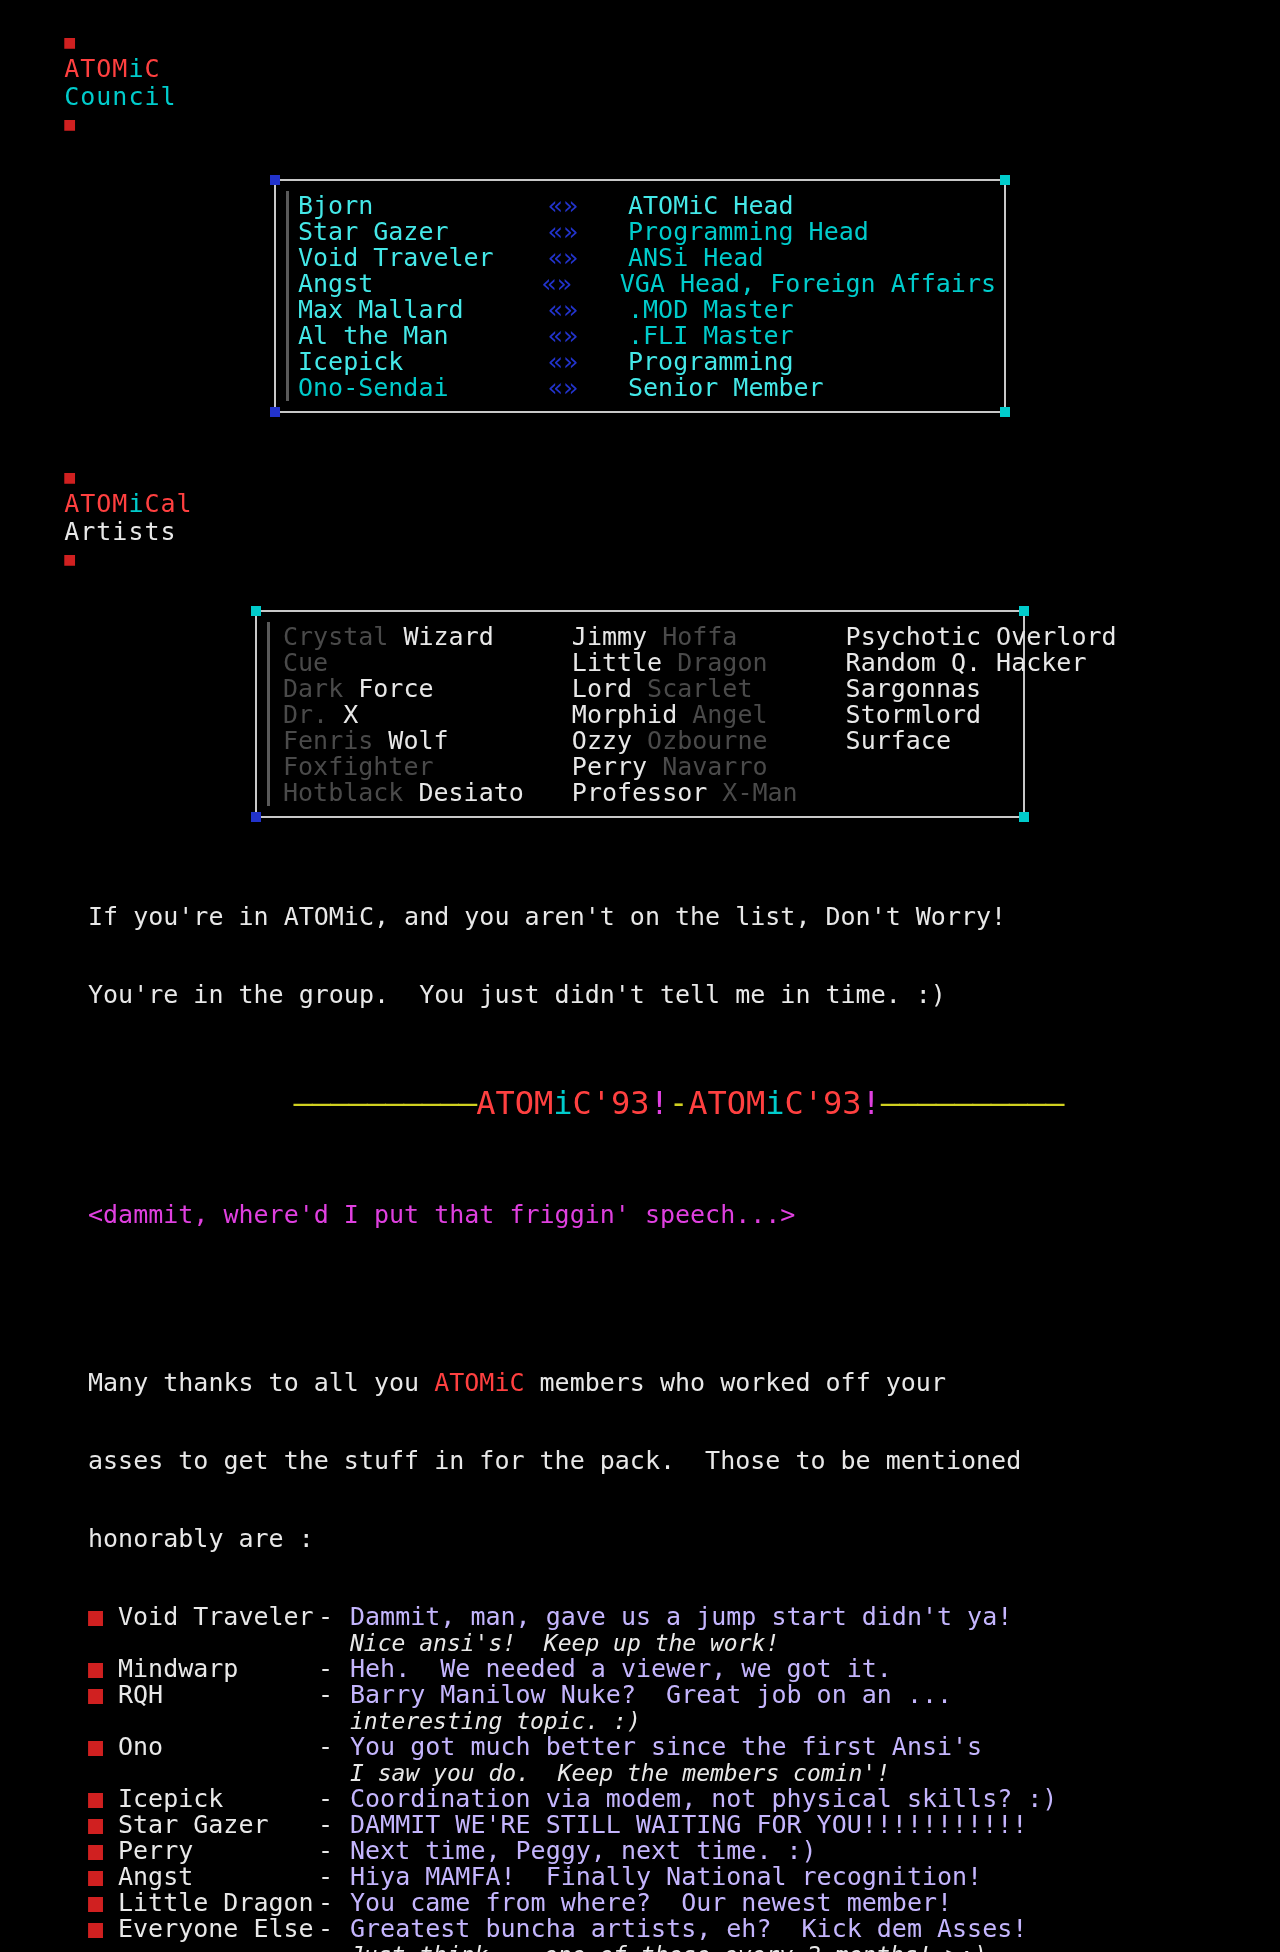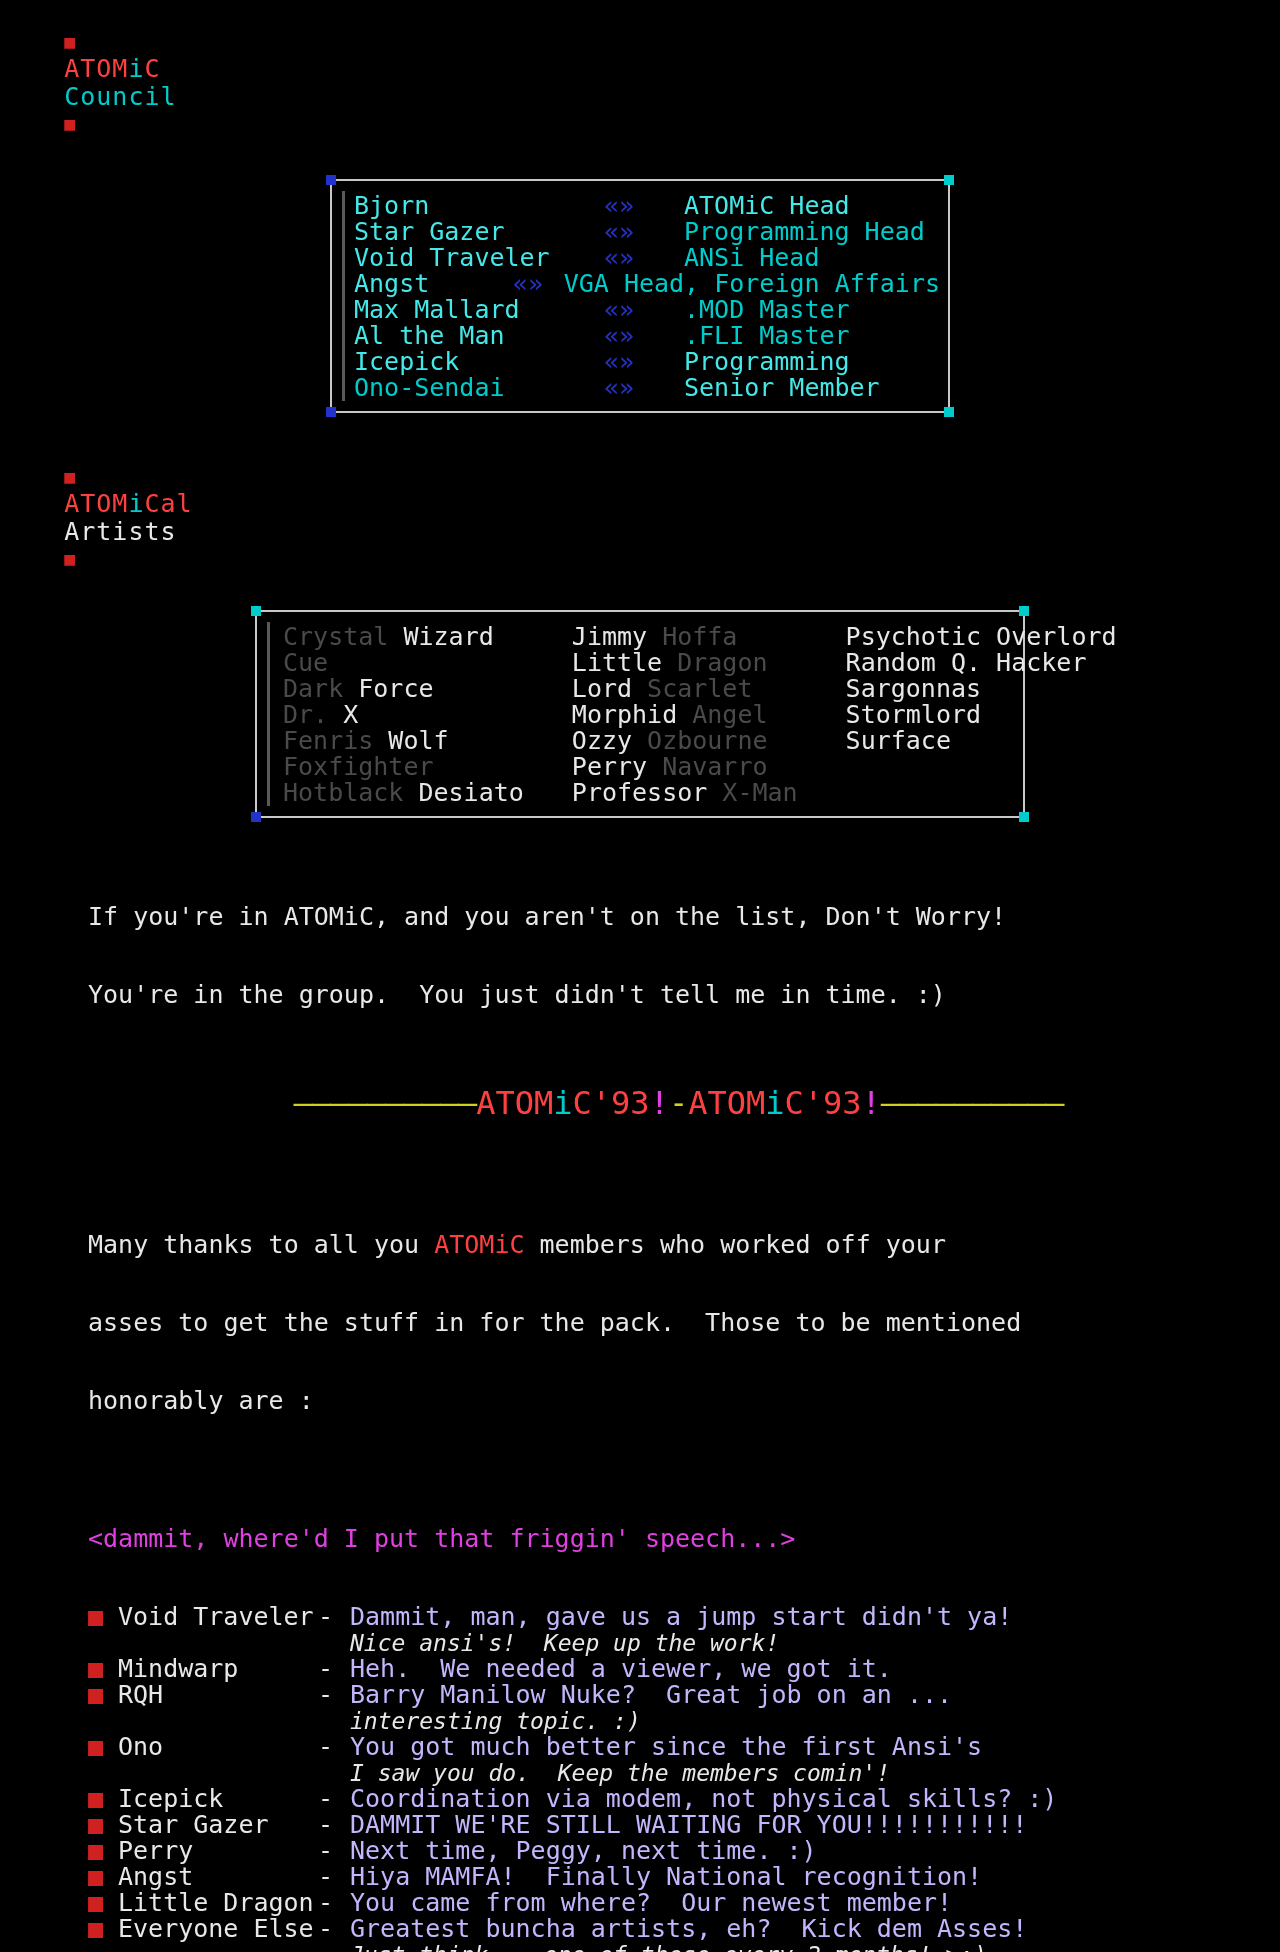--- a/index.html
+++ b/index.html
@@ -23,21 +23,21 @@
   .title{
     text-align:left;
     font-size:25px;
     letter-spacing:1px;
     line-height:1.1;
     white-space:pre;
   }
   .sq{color:#d02020;font-size:18px;vertical-align:2px;}
 
   
-  .council-wrap{position:relative;width:620px;margin:14px auto 1px auto;}
+  .council-wrap{position:relative;width:732px;margin:14px auto 1px auto;}
   .box{
     position:relative;
     border:2px solid #c8c8c8;
     background:#000;
     box-sizing:border-box;
   }
   .corner{position:absolute;width:10px;height:10px;background:#2233cc;}
   .corner.tl{left:-6px;top:-6px;}
   .corner.tr{right:-6px;top:-6px;}
   .corner.bl{left:-6px;bottom:-6px;}
@@ -149,25 +149,25 @@
 
   <div class="body">
     <div class="line c-white">If you're in ATOMiC, and you aren't on the list, Don't Worry!</div>
     <div class="line c-white">You're in the group.  You just didn't tell me in time. :)</div>
   </div>
 
   <div class="rule">
     <span class="dash c-yellow">——————————</span><span class="c-brightred">ATOM</span><span class="c-cyan">i</span><span class="c-brightred">C'93</span><span class="c-magenta">!</span><span class="c-yellow">-</span><span class="c-brightred">ATOM</span><span class="c-cyan">i</span><span class="c-brightred">C'93</span><span class="c-magenta">!</span><span class="dash c-yellow">——————————</span>
   </div>
 
+  <div class="body" style="margin-top:8px;">
+    <div class="line c-magenta">&lt;dammit, where'd I put that friggin' speech...&gt;</div>
+  </div>
+
   <div class="body" style="margin-top:38px;">
     <div class="line c-white"><span>Many thanks to all you </span><span class="c-brightred">ATOMiC</span><span> members who worked off your</span></div>
     <div class="line c-white">asses to get the stuff in for the pack.  Those to be mentioned</div>
     <div class="line c-white">honorably are :</div>
-  </div>
-
-  <div class="body" style="margin-top:8px;">
-    <div class="line c-magenta">&lt;dammit, where'd I put that friggin' speech...&gt;</div>
   </div>
 
   <div class="body" style="margin-top:0;" id="credits-list"><div class="thanks-row"><span class="bullet">■</span><span class="who">Void Traveler</span><span class="dash2">-</span><span class="msg">Dammit, man, gave us a jump start didn't ya!</span></div><div class="cont">Nice ansi's!  Keep up the work!</div><div class="thanks-row"><span class="bullet">■</span><span class="who">Mindwarp</span><span class="dash2">-</span><span class="msg">Heh.  We needed a viewer, we got it.</span></div><div class="thanks-row"><span class="bullet">■</span><span class="who">RQH</span><span class="dash2">-</span><span class="msg">Barry Manilow Nuke?  Great job on an ...</span></div><div class="cont">interesting topic. :)</div><div class="thanks-row"><span class="bullet">■</span><span class="who">Ono</span><span class="dash2">-</span><span class="msg">You got much better since the first Ansi's</span></div><div class="cont">I saw you do.  Keep the members comin'!</div><div class="thanks-row"><span class="bullet">■</span><span class="who">Icepick</span><span class="dash2">-</span><span class="msg">Coordination via modem, not physical skills? :)</span></div><div class="thanks-row"><span class="bullet">■</span><span class="who">Star Gazer</span><span class="dash2">-</span><span class="msg">DAMMIT WE'RE STILL WAITING FOR YOU!!!!!!!!!!!</span></div><div class="thanks-row"><span class="bullet">■</span><span class="who">Perry</span><span class="dash2">-</span><span class="msg">Next time, Peggy, next time. :)</span></div><div class="thanks-row"><span class="bullet">■</span><span class="who">Angst</span><span class="dash2">-</span><span class="msg">Hiya MAMFA!  Finally National recognition!</span></div><div class="thanks-row"><span class="bullet">■</span><span class="who">Little Dragon</span><span class="dash2">-</span><span class="msg">You came from where?  Our newest member!</span></div><div class="thanks-row"><span class="bullet">■</span><span class="who">Everyone Else</span><span class="dash2">-</span><span class="msg">Greatest buncha artists, eh?  Kick dem Asses!</span></div><div class="cont">Just think... one of these every 2 months! &gt;:)</div></div>
 
 </div>
 
 </body></html>

